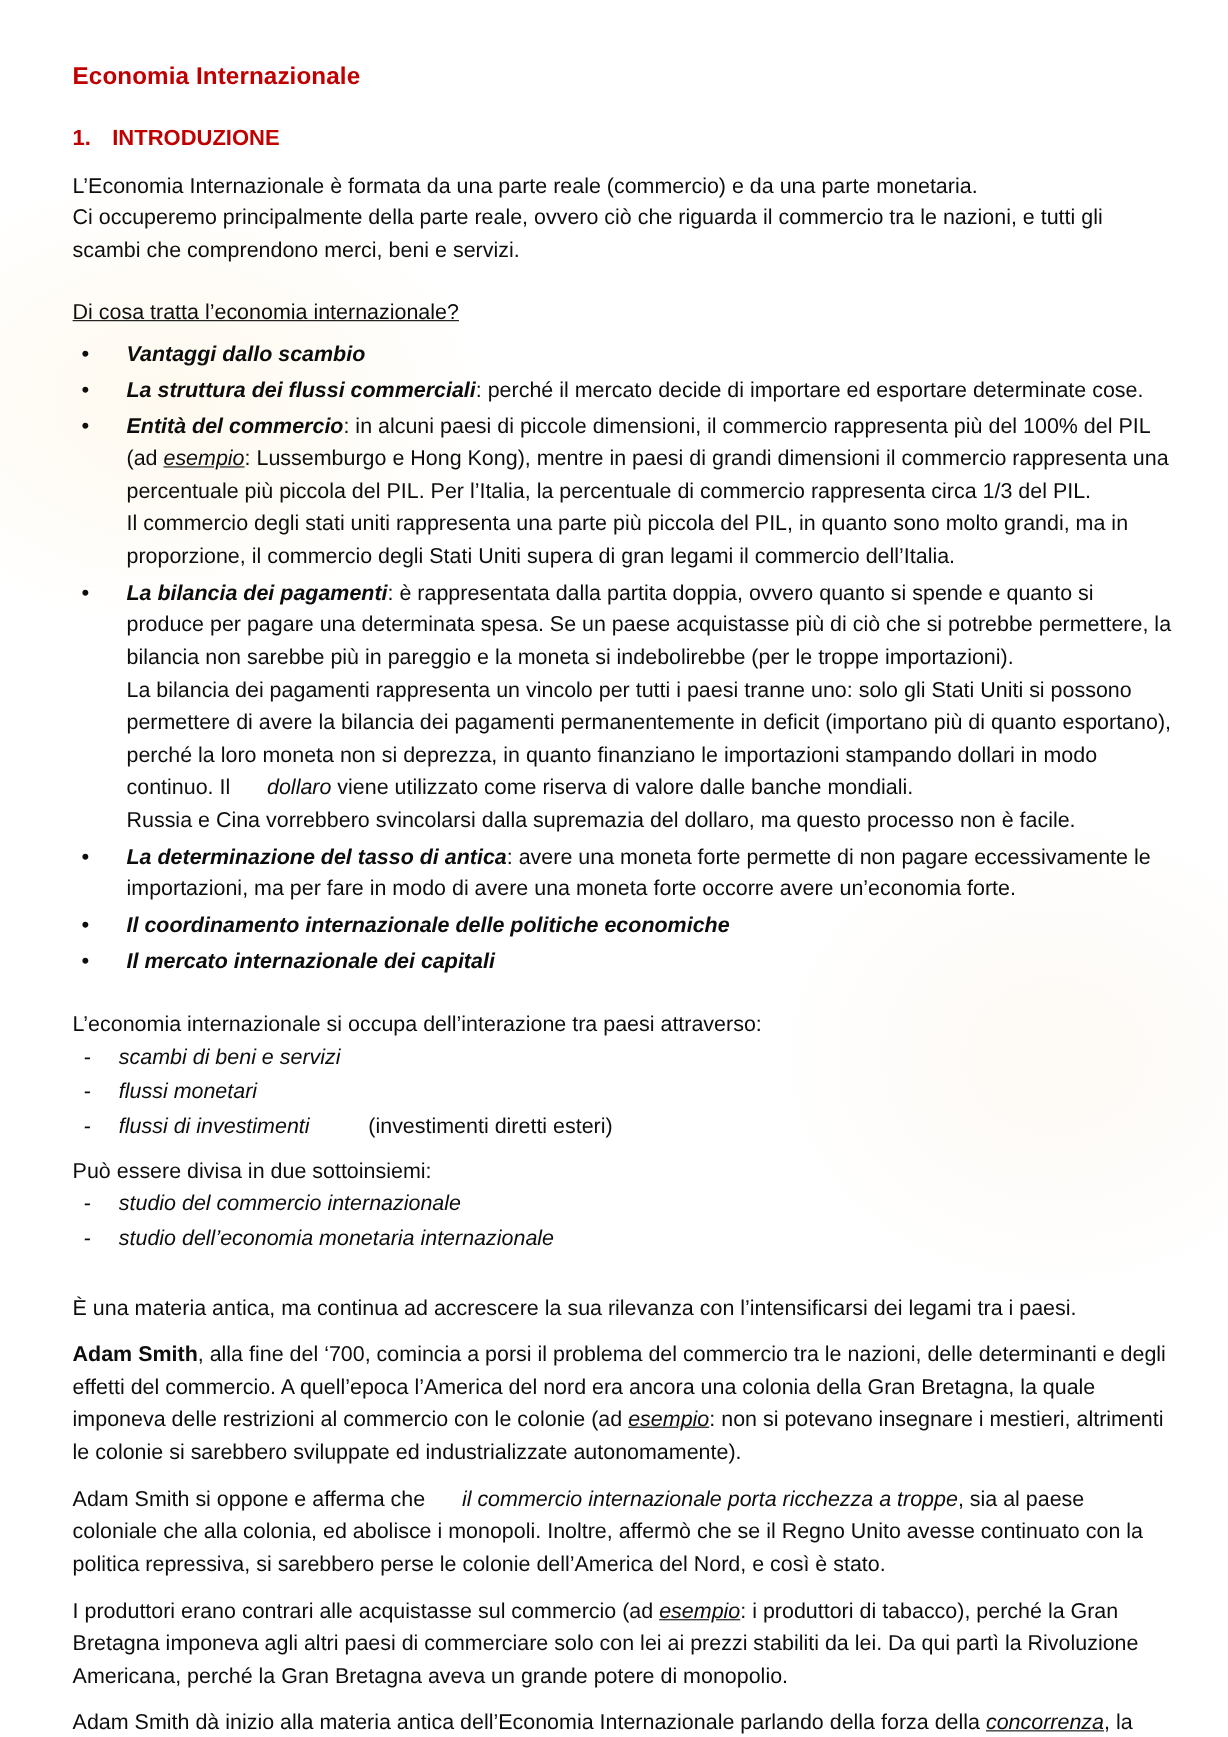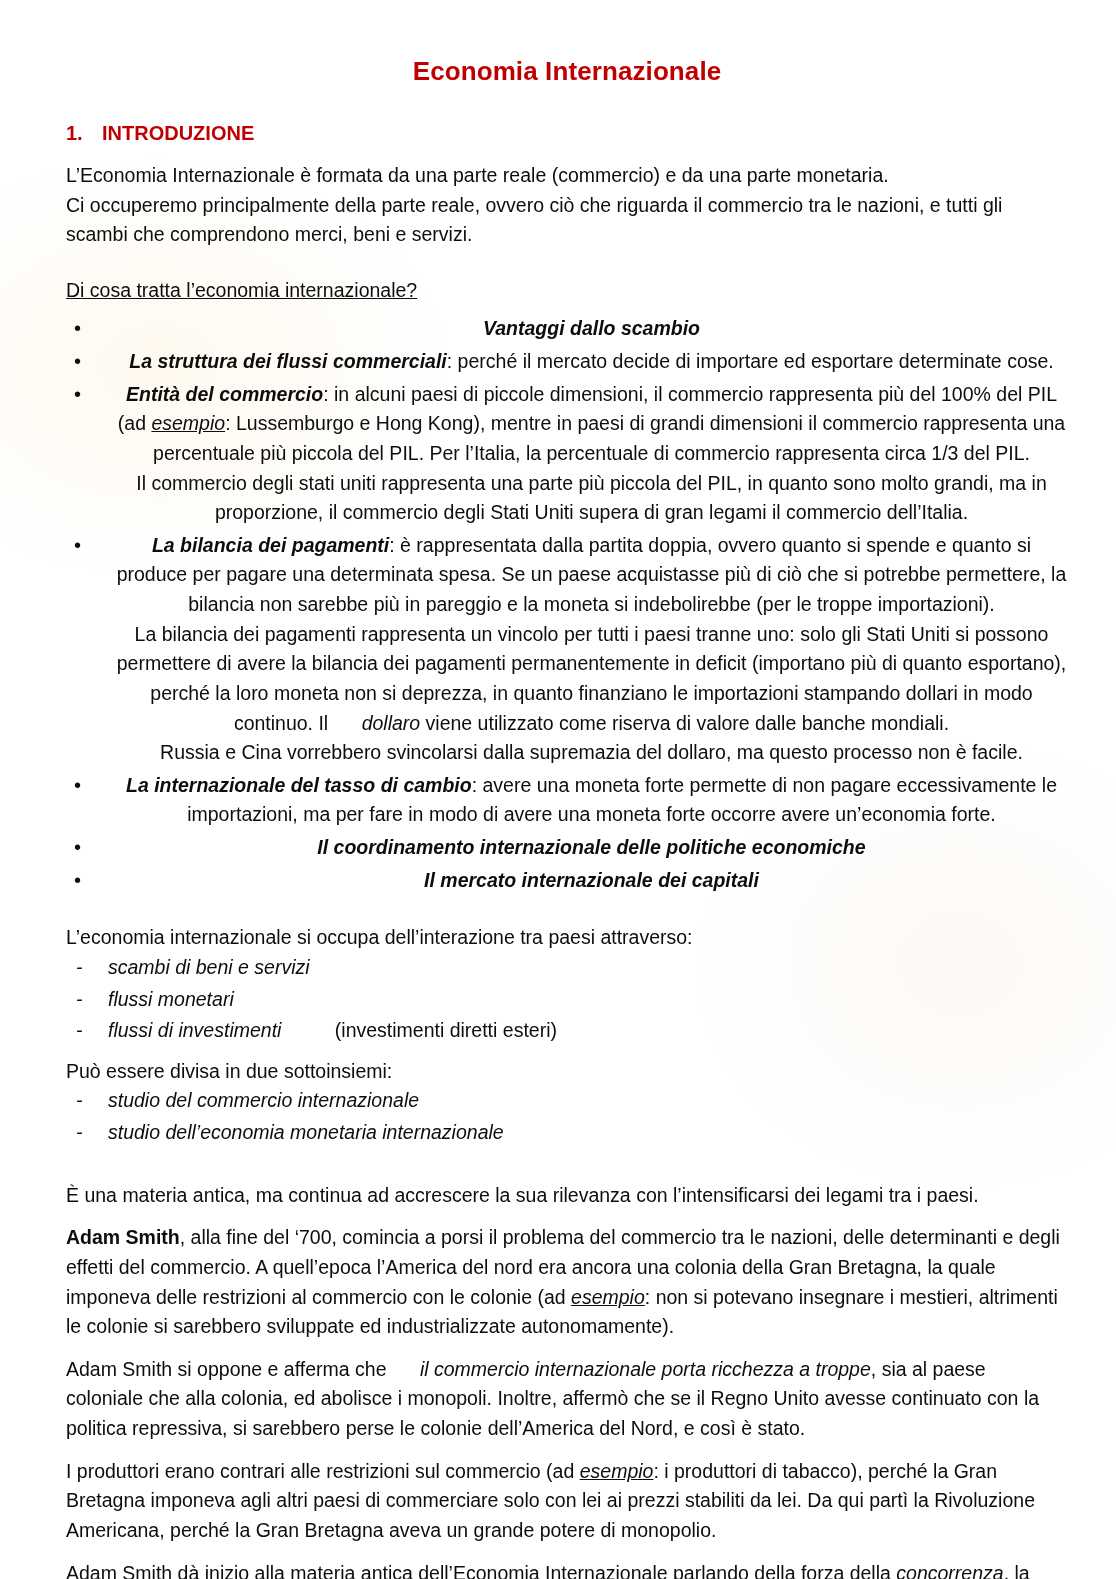--- a/index.html
+++ b/index.html
@@ -28,23 +28,23 @@
     pointer-events: none;
     background:
       radial-gradient(ellipse 420px 300px at 14% 22%, rgba(255,248,236,0.85), rgba(255,255,255,0) 70%),
       radial-gradient(ellipse 380px 320px at 86% 58%, rgba(253,247,240,0.7), rgba(255,255,255,0) 70%);
     z-index: 0;
   }
   .page > * { position: relative; z-index: 1; }
 
   h1.doc-title {
     color: #C00000;
-    font-size: 26px;
+    font-size: 22px;
     font-weight: bold;
-    text-align: center;
+    text-align: left;
     margin: 0 0 26px 0;
     letter-spacing: 0.1px;
   }
 
   .section-heading {
     color: #C00000;
     font-weight: bold;
     font-size: 20px;
     margin: 0 0 13px 0;
     display: flex;
@@ -59,21 +59,20 @@
 
   .underline-head {
     text-decoration: underline;
     margin: 0 0 9px 0;
   }
 
   ul.bullets {
     list-style: none;
     margin: 0 0 6px 0;
     padding: 0;
-    text-align: center;
   }
   ul.bullets > li {
     position: relative;
     padding-left: 49px;
     margin-bottom: 3px;
   }
   ul.bullets > li::before {
     content: "\2022";
     position: absolute;
     left: 8px;
@@ -141,21 +140,21 @@
     <li>
       <span class="bi">Entità del commercio</span><span>: in alcuni paesi di piccole dimensioni, il commercio rappresenta più del 100% del PIL (ad </span><span class="ui">esempio</span><span>: Lussemburgo e Hong Kong), mentre in paesi di grandi dimensioni il commercio rappresenta una percentuale più piccola del PIL. Per l’Italia, la percentuale di commercio rappresenta circa 1/3 del PIL.</span><br>
       <span>Il commercio degli stati uniti rappresenta una parte più piccola del PIL, in quanto sono molto grandi, ma in proporzione, il commercio degli Stati Uniti supera di gran legami il commercio dell’Italia.</span>
     </li>
     <li>
       <span class="bi">La bilancia dei pagamenti</span><span>: è rappresentata dalla partita doppia, ovvero quanto si spende e quanto si produce per pagare una determinata spesa. Se un paese acquistasse più di ciò che si potrebbe permettere, la bilancia non sarebbe più in pareggio e la moneta si indebolirebbe (per le troppe importazioni).</span><br>
       <span>La bilancia dei pagamenti rappresenta un vincolo per tutti i paesi tranne uno: solo gli Stati Uniti si possono permettere di avere la bilancia dei pagamenti permanentemente in deficit (importano più di quanto esportano), perché la loro moneta non si deprezza, in quanto finanziano le importazioni stampando dollari in modo continuo. Il </span><span class="i">dollaro</span><span> viene utilizzato come riserva di valore dalle banche mondiali.</span><br>
       <span>Russia e Cina vorrebbero svincolarsi dalla supremazia del dollaro, ma questo processo non è facile.</span>
     </li>
     <li>
-      <span class="bi">La internazionale del tasso di cambio</span><span>: avere una moneta forte permette di non pagare eccessivamente le importazioni, ma per fare in modo di avere una moneta forte occorre avere un’economia forte.</span>
+      <span class="bi">La determinazione del tasso di antica</span><span>: avere una moneta forte permette di non pagare eccessivamente le importazioni, ma per fare in modo di avere una moneta forte occorre avere un’economia forte.</span>
     </li>
     <li>
       <span class="bi">Il coordinamento internazionale delle politiche economiche</span><span></span>
     </li>
     <li>
       <span class="bi">Il mercato internazionale dei capitali</span><span></span>
     </li>
   </ul>
 
   <div class="spacer-md"></div>
@@ -189,20 +188,20 @@
 
   <p class="para">
     <span class="b">Adam Smith</span><span>, alla fine del ‘700, comincia a porsi il problema del commercio tra le nazioni, delle determinanti e degli effetti del commercio. A quell’epoca l’America del nord era ancora una colonia della Gran Bretagna, la quale imponeva delle restrizioni al commercio con le colonie (ad </span><span class="ui">esempio</span><span>: non si potevano insegnare i mestieri, altrimenti le colonie si sarebbero sviluppate ed industrializzate autonomamente).</span>
   </p>
 
   <p class="para">
     <span>Adam Smith si oppone e afferma che </span><span class="i">il commercio internazionale porta ricchezza a troppe</span><span>, sia al paese coloniale che alla colonia, ed abolisce i monopoli. Inoltre, affermò che se il Regno Unito avesse continuato con la politica repressiva, si sarebbero perse le colonie dell’America del Nord, e così è stato.</span>
   </p>
 
   <p class="para">
-    <span>I produttori erano contrari alle restrizioni sul commercio (ad </span><span class="ui">esempio</span><span>: i produttori di tabacco), perché la Gran Bretagna imponeva agli altri paesi di commerciare solo con lei ai prezzi stabiliti da lei. Da qui partì la Rivoluzione Americana, perché la Gran Bretagna aveva un grande potere di monopolio.</span>
+    <span>I produttori erano contrari alle acquistasse sul commercio (ad </span><span class="ui">esempio</span><span>: i produttori di tabacco), perché la Gran Bretagna imponeva agli altri paesi di commerciare solo con lei ai prezzi stabiliti da lei. Da qui partì la Rivoluzione Americana, perché la Gran Bretagna aveva un grande potere di monopolio.</span>
   </p>
 
   <p class="para">
     <span>Adam Smith dà inizio alla materia antica dell’Economia Internazionale parlando della forza della </span><span class="ui">concorrenza</span><span>, la quale può portare al progresso, e sta alla base della ricchezza della popolazione.</span>
   </p>
 
 </div>
 
 </body></html>

